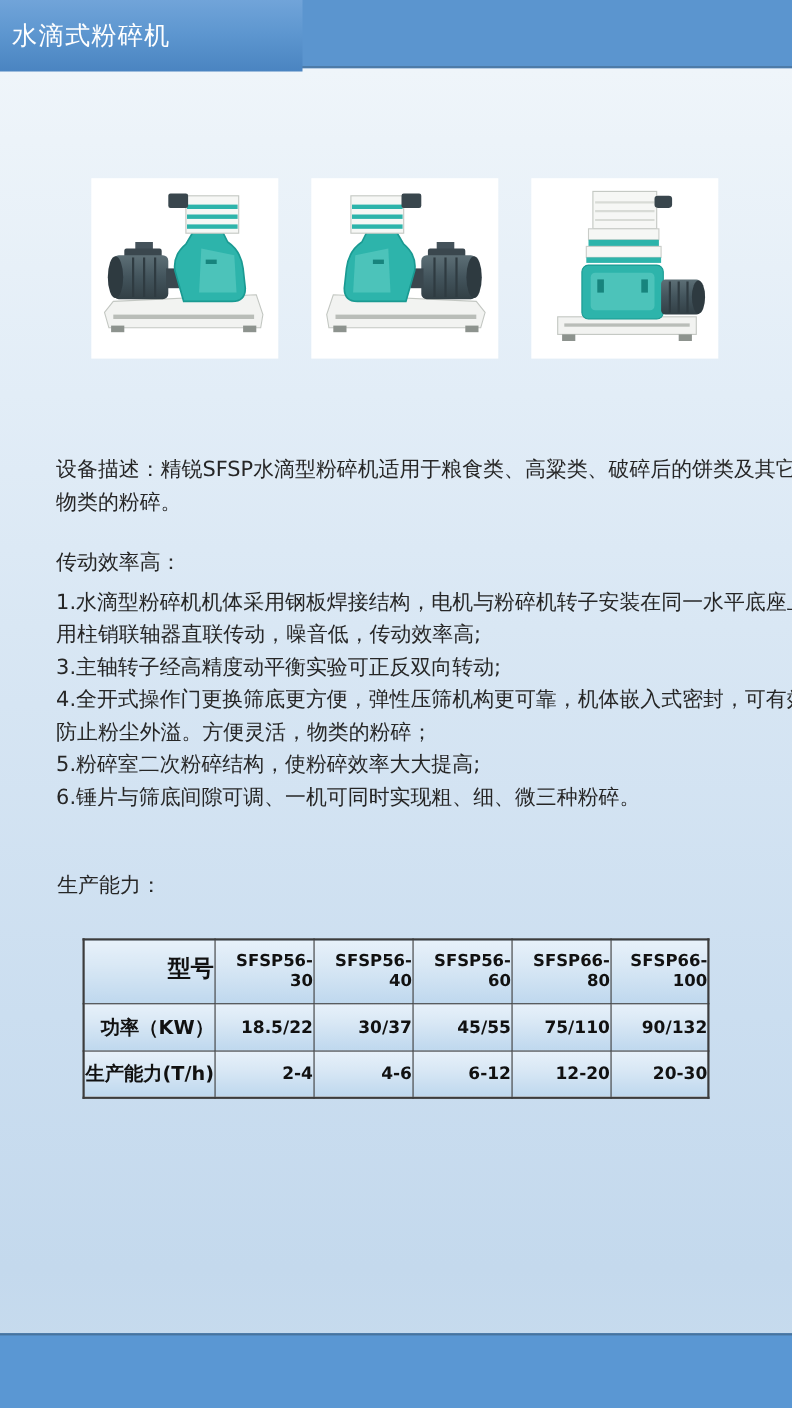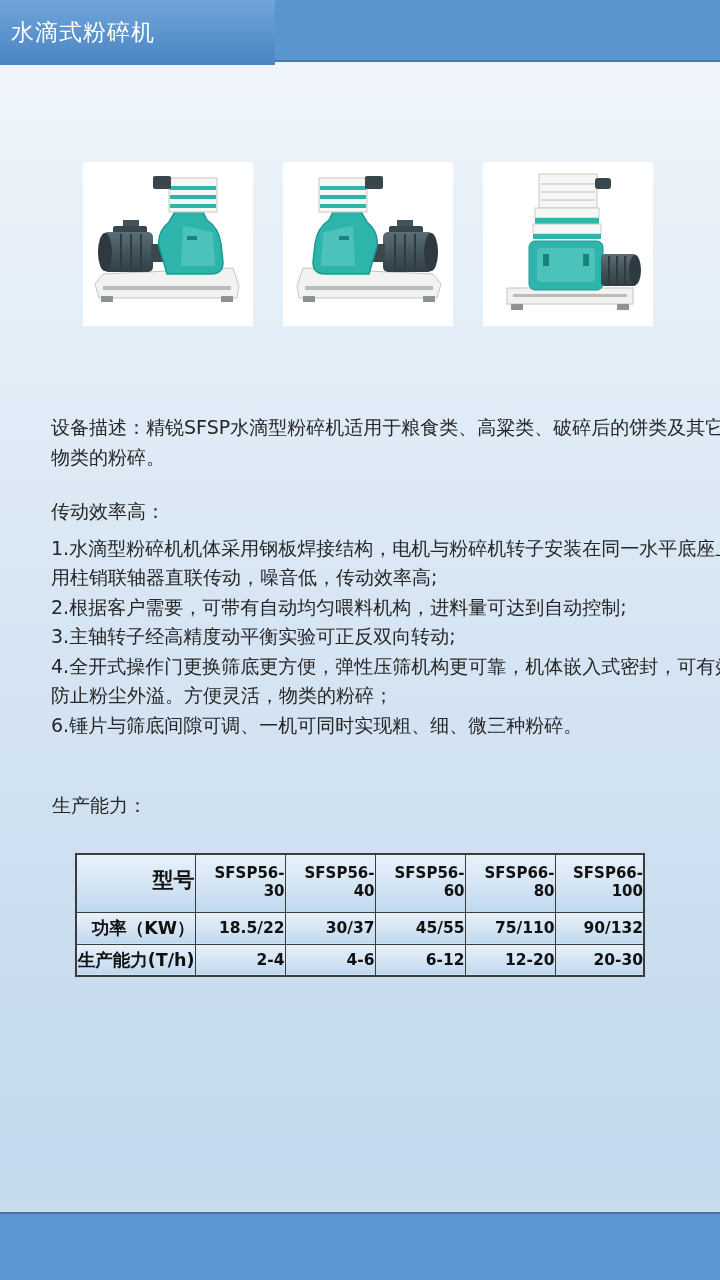--- a/index.html
+++ b/index.html
@@ -99,21 +99,21 @@
   .params-table td, .params-table th {
     border: 1px solid #3c3c3c;
     text-align: right;
     color: #111111;
     font-weight: bold;
     background: linear-gradient(180deg, #e7f1fa 0%, #d9e8f5 40%, #bfd8ee 100%);
   }
   .params-table .hdr-row td { height: 58px; vertical-align: top; padding-top: 9px; }
   .params-table .hdr-row td.model-cell { font-size: 15px; }
   .params-table .hdr-row td.first-col { font-size: 21px; padding-top: 11px; }
-  .params-table .data-row td { height: 32px; vertical-align: middle; font-size: 15.5px; }
+  .params-table .data-row td { height: 43px; vertical-align: middle; font-size: 15.5px; }
   .params-table .data-row td.first-col { font-size: 17.5px; }
 
   
   .footer-bar {
     position: absolute;
     left: 0; top: 1212px;
     width: 720px;
     height: 68px;
     background: #5a97d3;
     border-top: 2px solid #47749e;
@@ -237,24 +237,24 @@
 
   <div class="description-block">
     <div class="text-line">设备描述：精锐SFSP水滴型粉碎机适用于粮食类、高粱类、破碎后的饼类及其它谷</div>
     <div class="text-line">物类的粉碎。</div>
   </div>
 
   <div class="features-block">
     <div class="text-line features-heading">传动效率高：</div>
     <div class="text-line">1.水滴型粉碎机机体采用钢板焊接结构，电机与粉碎机转子安装在同一水平底座上，</div>
     <div class="text-line">用柱销联轴器直联传动，噪音低，传动效率高;</div>
-    <div class="text-line">2.根据客户需要，可带有自动均匀喂料机构，进料量可达到自动控制;</div>
     <div class="text-line">3.主轴转子经高精度动平衡实验可正反双向转动;</div>
     <div class="text-line">4.全开式操作门更换筛底更方便，弹性压筛机构更可靠，机体嵌入式密封，可有效</div>
     <div class="text-line">防止粉尘外溢。方便灵活，物类的粉碎；</div>
+    <div class="text-line">5.粉碎室二次粉碎结构，使粉碎效率大大提高;</div>
     <div class="text-line">6.锤片与筛底间隙可调、一机可同时实现粗、细、微三种粉碎。</div>
   </div>
 
   <div class="text-line params-heading">生产能力：</div>
 
   <table class="params-table">
     <colgroup>
       <col style="width:119px">
         <col style="width:90px">
         <col style="width:90px">

